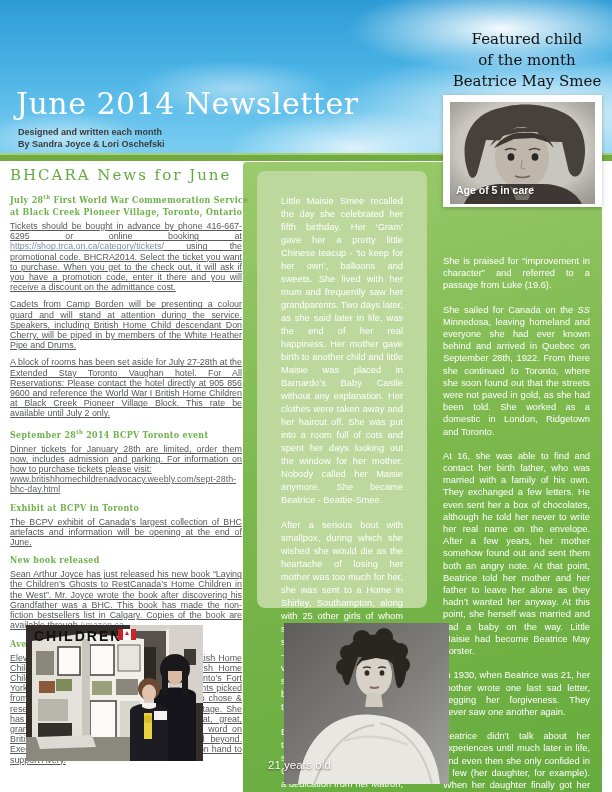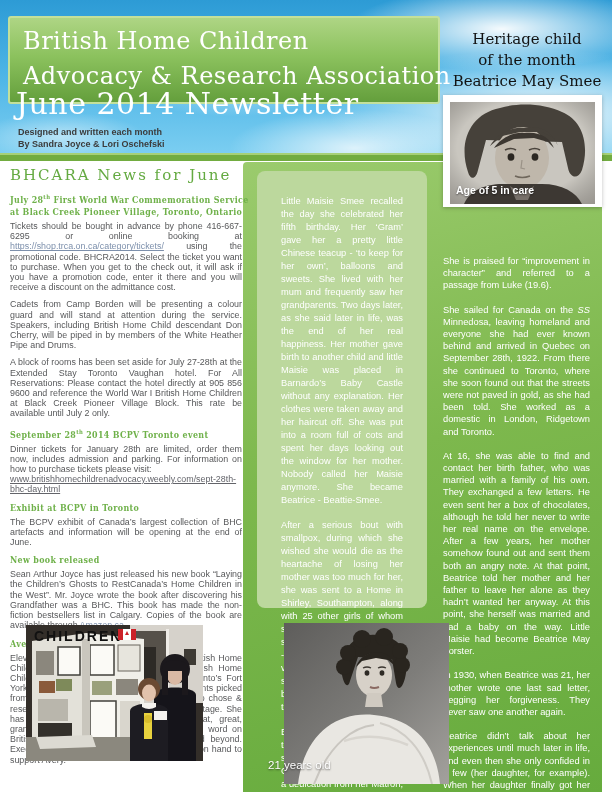--- a/index.html
+++ b/index.html
@@ -34,21 +34,21 @@
   .divider{position:absolute;left:0;top:153px;width:612px;height:8px;
     background:#72ac40;border-top:2px solid #a6d077;box-sizing:border-box;}
 
   
   .news-col{position:absolute;left:10px;top:166px;width:232px;}
   .news-h1{font-family:"DejaVu Serif",serif;font-size:15px;color:#64aa41;letter-spacing:2px;
     margin:0 0 7px 0;white-space:nowrap;}
   .news-h2{font-family:"DejaVu Serif",serif;font-size:9px;font-weight:bold;color:#6fb14a;
     letter-spacing:.4px;line-height:12px;margin:7px 0 3px 0;white-space:nowrap;
     transform:scaleX(.88);transform-origin:left top;}
-  .news-p{font-size:8.9px;line-height:10.2px;color:#57585a;text-align:justify;margin:0 0 7px 0;}
+  .news-p{font-size:8.9px;line-height:10.2px;color:#57585a;text-align:justify;margin:0 0 7px 0;text-decoration:underline;}
   .news-p a{color:#7d90ac;text-decoration:underline;cursor:pointer;}
   a.block-link{display:block;color:#63646a;word-wrap:break-word;}
   sup{font-size:6px;}
 
   
   .panel{position:absolute;left:243px;top:162px;width:359px;height:630px;border-radius:4px 0 0 0;
     background:linear-gradient(165deg,#9bcb6d 0%,#7db84d 45%,#66ab3d 100%);}
 
   .story-box{position:absolute;left:14px;top:9px;width:170px;height:437px;box-sizing:border-box;
     background:#bcd89d;border-radius:8px;padding:12px 12px;}
@@ -69,27 +69,23 @@
   .fair-photo{position:absolute;left:26px;top:625px;width:177px;height:148px;}
   .fair-photo svg{width:177px;height:136px;display:block;}
 </style>
 </head>
 <body>
 
 <div id="page">
 
   <div class="sky"></div>
 
-  <div class="masthead">
-    <div class="t">British Home Children</div>
-    <div class="t">Advocacy &amp; Research Association</div>
-  </div>
 
   <div class="featured-head">
-    <div>Heritage child</div>
+    <div>Featured child</div>
     <div>of the month</div>
     <div>Beatrice May Smee</div>
   </div>
 
   <div class="news-title">June 2014 Newsletter</div>
 
   <div class="credits">
     <div>Designed and written each month</div>
     <div>By Sandra Joyce &amp; Lori Oschefski</div>
   </div>

